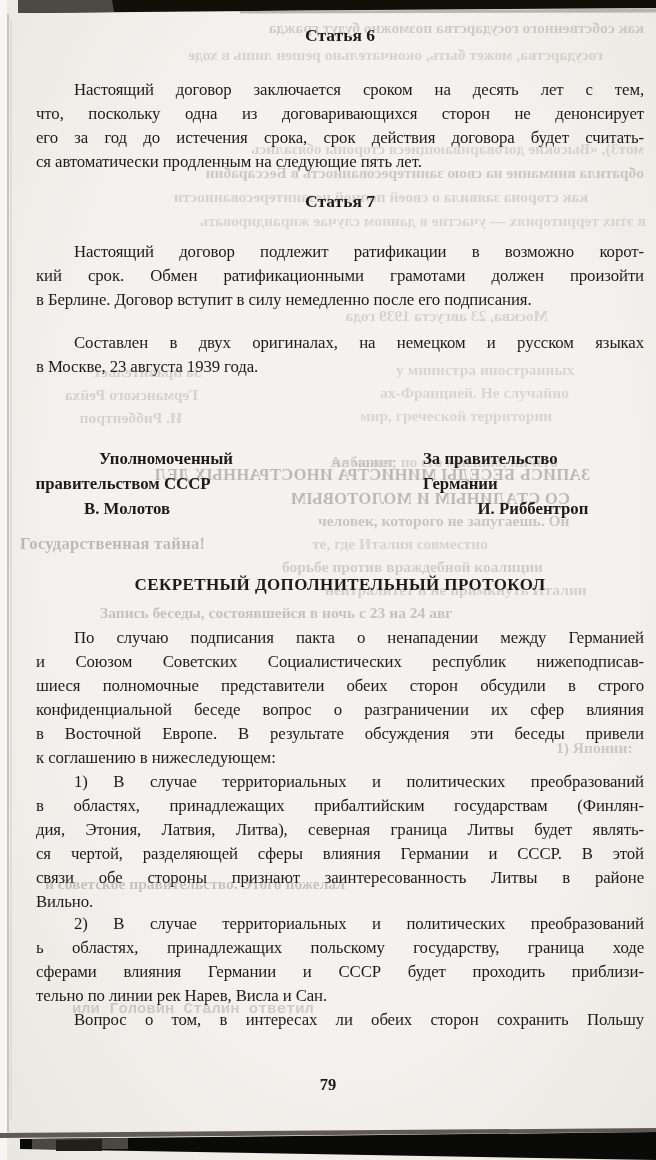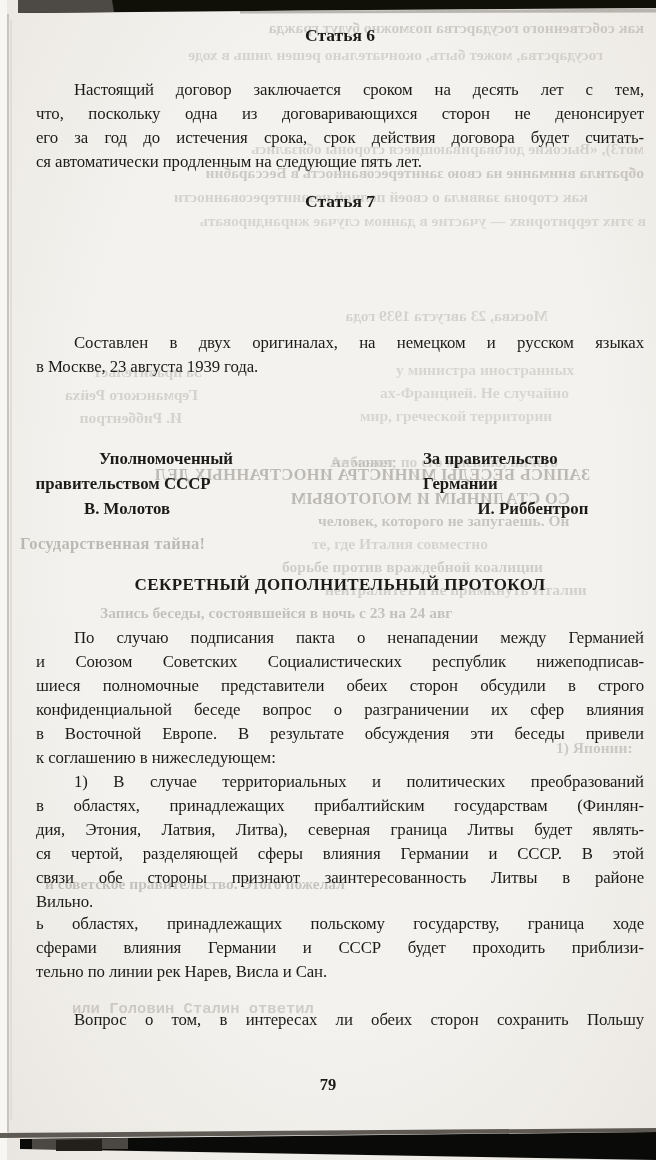--- a/index.html
+++ b/index.html
@@ -87,20 +87,25 @@
 
   <div class="para" style="top:78px">
       <div class="tline indent">Настоящий договор заключается сроком на десять лет с тем,</div>
       <div class="tline">что, поскольку одна из договаривающихся сторон не денонсирует</div>
       <div class="tline">его за год до истечения срока, срок действия договора будет считать-</div>
       <div class="tline last">ся автоматически продленным на следующие пять лет.</div>
     </div>
 
   <h2 class="h-art" style="top:190px">Статья 7</h2>
 
+  <div class="para" style="top:240px">
+      <div class="tline indent">Настоящий договор подлежит ратификации в возможно корот-</div>
+      <div class="tline">кий срок. Обмен ратификационными грамотами должен произойти</div>
+      <div class="tline last">в Берлине. Договор вступит в силу немедленно после его подписания.</div>
+    </div>
 
   <div class="para" style="top:331px">
       <div class="tline indent">Составлен в двух оригиналах, на немецком и русском языках</div>
       <div class="tline last">в Москве, 23 августа 1939 года.</div>
     </div>
 
   <div class="sig sig-left">
       <div style="text-align: right;">Уполномоченный</div>
       <div style="text-align: center;">правительством СССР</div>
       <div style="text-align: center; margin-left: 8px;">В. Молотов</div>
@@ -126,20 +131,21 @@
   <div class="para" style="top:770px">
       <div class="tline indent">1) В случае территориальных и политических преобразований</div>
       <div class="tline">в областях, принадлежащих прибалтийским государствам (Финлян-</div>
       <div class="tline">дия, Этония, Латвия, Литва), северная граница Литвы будет являть-</div>
       <div class="tline">ся чертой, разделяющей сферы влияния Германии и СССР. В этой</div>
       <div class="tline">связи обе стороны признают заинтересованность Литвы в районе</div>
       <div class="tline last">Вильно.</div>
     </div>
 
   <div class="para" style="top:912px">
+      <div class="tline indent">2) В случае территориальных и политических преобразований</div>
       <div class="tline">ь областях, принадлежащих польскому государству, граница ходе</div>
       <div class="tline">сферами влияния Германии и СССР будет проходить приблизи-</div>
       <div class="tline last">тельно по линии рек Нарев, Висла и Сан.</div>
     </div>
 
   <div class="para" style="top:1008px">
       <div class="tline indent">Вопрос о том, в интересах ли обеих сторон сохранить Польшу</div>
     </div>
 
   <div class="pageno">79</div>

